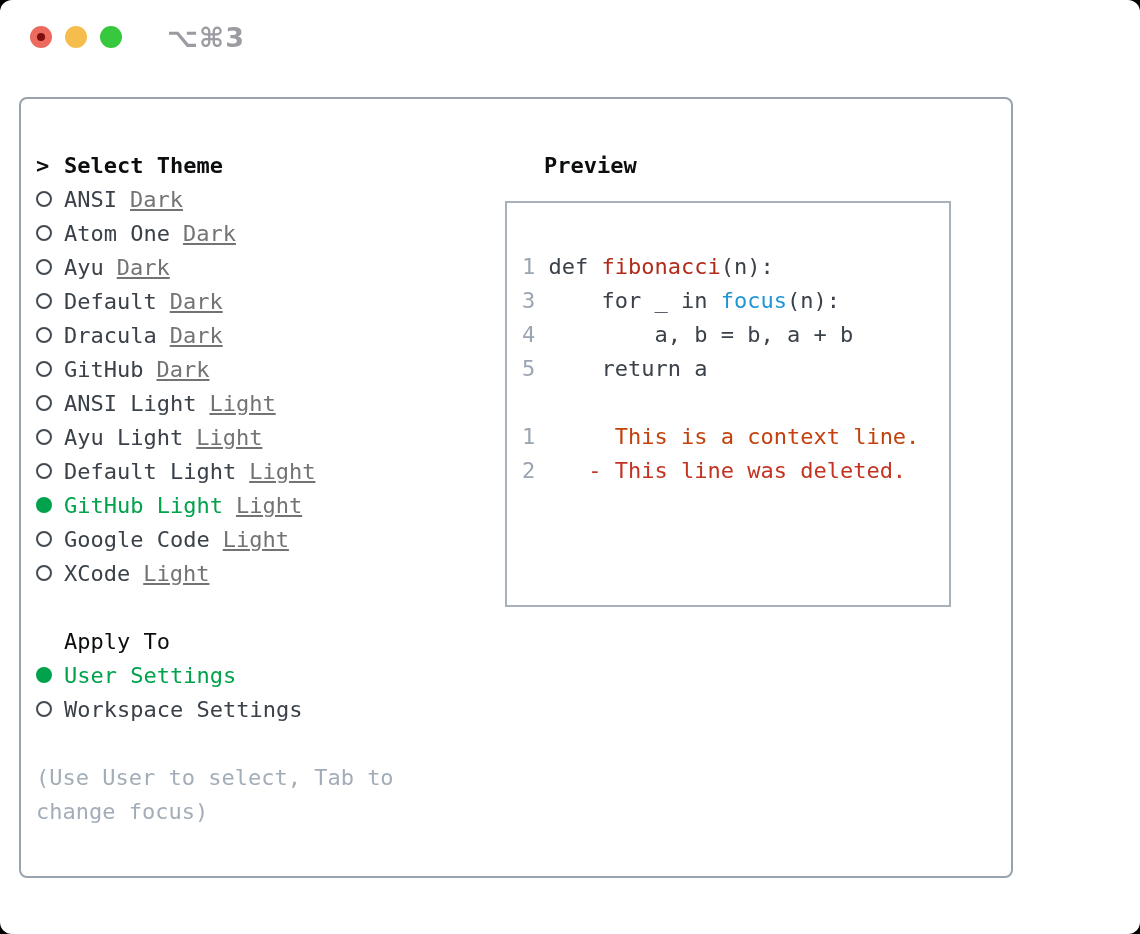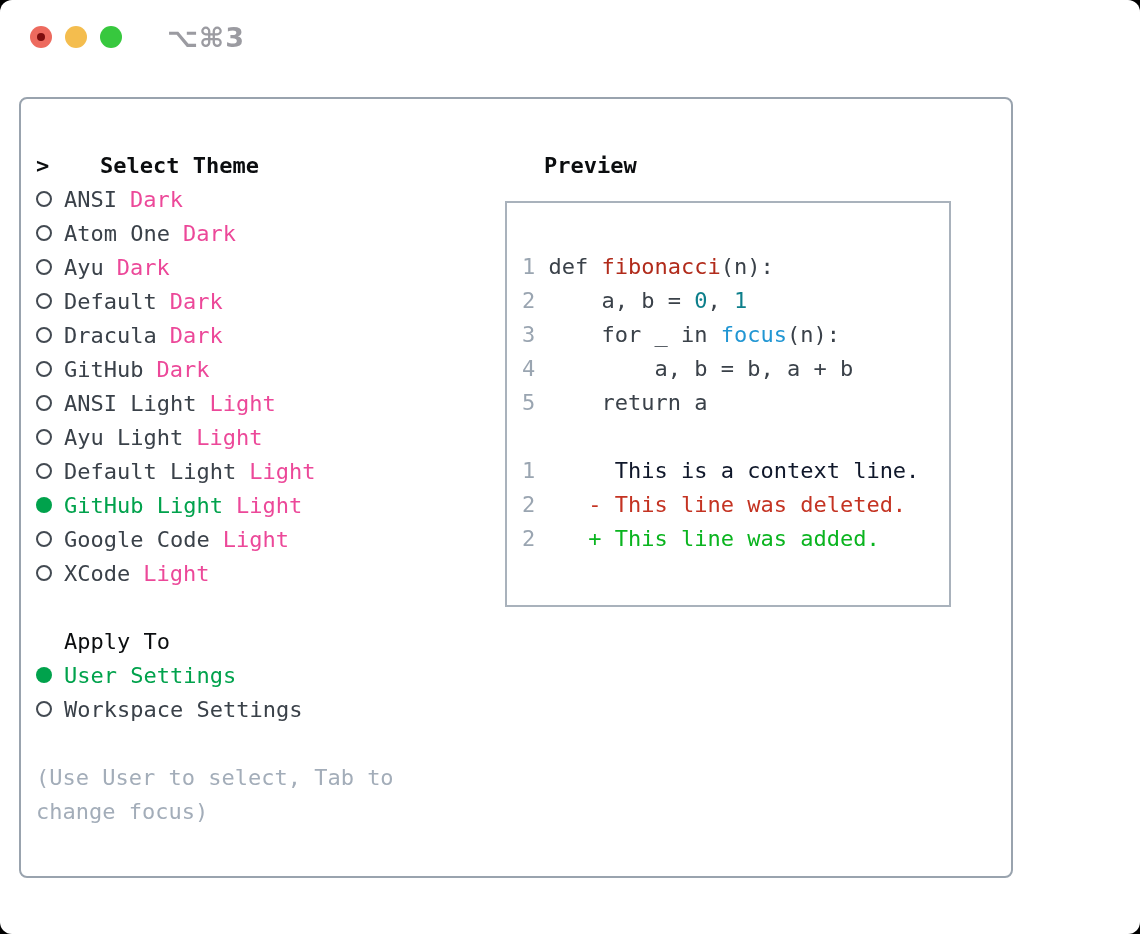--- a/index.html
+++ b/index.html
@@ -42,30 +42,30 @@
     border:2px solid #99a3ae; border-radius:8px;
     background:#fff; box-sizing:border-box;
   }
   .panel-inner { position:absolute; left:0; top:0; right:0; bottom:0; }
 
   
   .left-col { position:absolute; left:15px; top:49px; width:440px; font-size:22px; }
   .row { height:34px; display:flex; align-items:center; white-space:pre; }
   .marker { width:28px; display:flex; align-items:center; flex:none; }
   .prompt { font-weight:bold; color:#0b0d0f; }
-  .heading { font-weight:bold; color:#0b0d0f;margin-left:36px; }
+  .heading { font-weight:bold; color:#0b0d0f; }
   .subheading { color:#0b0d0f; }
   .radio {
     width:12px; height:12px; border:2px solid #434a52; border-radius:50%;
     box-sizing:content-box;
   }
   .radio.on { width:16px; height:16px; border:none; background:#00a24c; }
   .item-name { color:#3a4149; }
   .row.selected .item-name { color:#00a24c; }
-  .item-variant { color:#ec4899; margin-left:13px; }
+  .item-variant { color:#737373; margin-left:13px;text-decoration:underline; }
   .hint-line { color:#a3adb9; }
 
   
   .preview-head {
     position:absolute; left:479px; top:49px; height:34px;
     display:flex; align-items:center;
     font-size:22px; font-weight:bold; color:#0b0d0f;margin-left:44px;
   }
   .preview-box {
     position:absolute; left:484px; top:102px;
@@ -73,21 +73,21 @@
     border:2px solid #a9b2bc; box-sizing:border-box;
     background:#fff; overflow:hidden;
   }
   .code { padding:47px 0 0 15px; font-size:22px; line-height:34px; }
   .code-line { white-space:pre; height:34px; }
   .tok-ln   { color:#9aa5b1; }
   .tok-fg   { color:#3a4149; }
   .tok-func { color:#b12b1b; }
   .tok-lit  { color:#0d7f8b; }
   .tok-call { color:#2196d3; }
-  .tok-ctx  { color:#0f172a; }
+  .tok-ctx  { color:#c2410c; }
   .tok-del  { color:#c43322; }
   .tok-add  { color:#0ab41f; }
 </style>
 </head>
 <body>
 
 <div class="window">
 
   <div class="titlebar">
     <div class="light red">
@@ -194,26 +194,24 @@
 
         <div class="row hint-line">(Use User to select, Tab to</div>
         <div class="row hint-line">change focus)</div>
       </div>
 
       <div class="preview-head">Preview</div>
 
       <div class="preview-box">
         <div class="code">
             <div class="code-line"><span class="tok-ln">1 </span><span class="tok-fg">def </span><span class="tok-func">fibonacci</span><span class="tok-fg">(n):</span></div>
-            <div class="code-line"><span class="tok-ln">2 </span><span class="tok-fg">    a, b = </span><span class="tok-lit">0</span><span class="tok-fg">, </span><span class="tok-lit">1</span></div>
             <div class="code-line"><span class="tok-ln">3 </span><span class="tok-fg">    for _ in </span><span class="tok-call">focus</span><span class="tok-fg">(n):</span></div>
             <div class="code-line"><span class="tok-ln">4 </span><span class="tok-fg">        a, b = b, a + b</span></div>
             <div class="code-line"><span class="tok-ln">5 </span><span class="tok-fg">    return a</span></div>
             <div class="code-line"><span class="tok-ln"></span></div>
             <div class="code-line"><span class="tok-ln">1 </span><span class="tok-ctx">     This is a context line.</span></div>
             <div class="code-line"><span class="tok-ln">2 </span><span class="tok-del">   - This line was deleted.</span></div>
-            <div class="code-line"><span class="tok-ln">2 </span><span class="tok-add">   + This line was added.</span></div>
           </div>
       </div>
 
     </div>
   </div>
 </div>
 
 </body></html>

